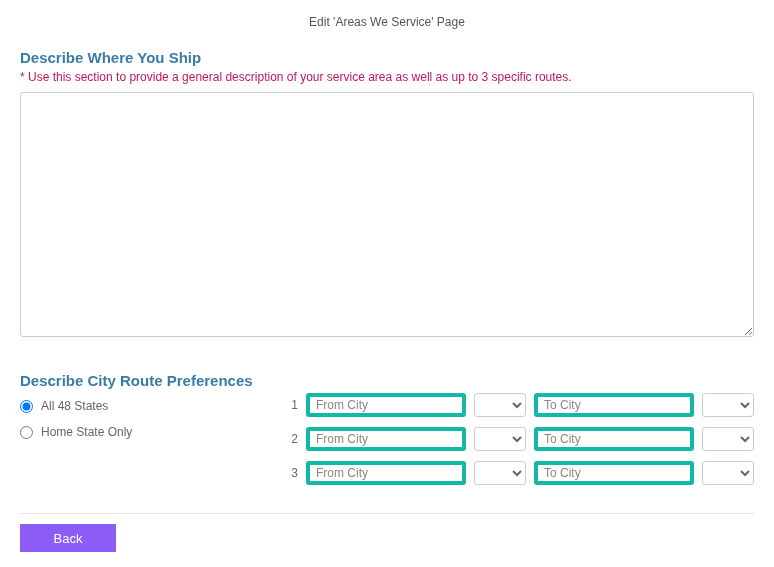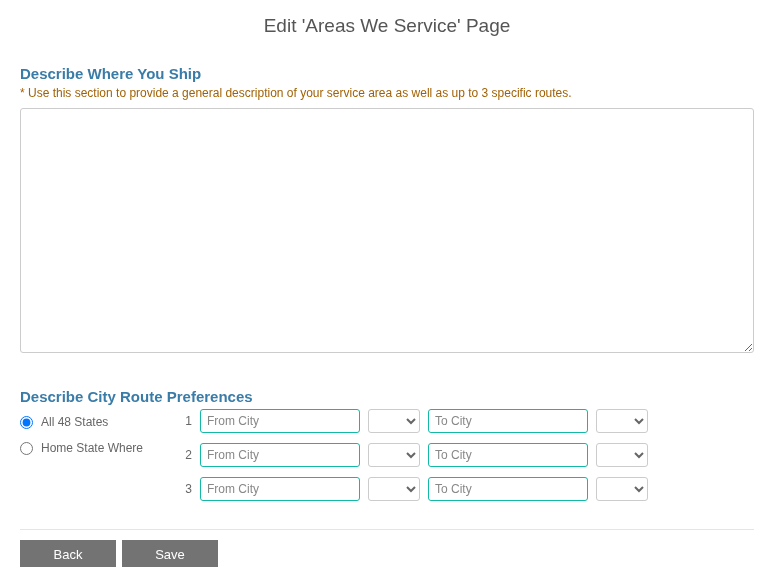--- a/index.html
+++ b/index.html
@@ -11,51 +11,52 @@
       font-family: "Segoe UI", Arial, sans-serif;
       font-size: 13px;
       color: #555;
       background: #fff;
       width: 774px;
       padding: 15px 20px 20px 20px;
     }
     .page-title {
       text-align: center;
       color: #555;
-      font-size: 19px;
+      font-size: 12px;
       font-weight: normal;
-      margin-bottom: 28px;
+      margin-bottom: 20px;
     }
     .section-title {
       color: #3a7ca8;
       font-size: 15px;
       font-weight: bold;
       margin-bottom: 4px;
     }
     .section-hint {
-      color: #a16207;
+      color: #be185d;
       font-size: 12px;
       margin-bottom: 8px;
     }
     .description-area {
       width: 100%;
       height: 245px;
       border: 1px solid #ccc;
       border-radius: 3px;
       resize: both;
       font-family: inherit;
       font-size: 13px;
       padding: 6px;
       margin-bottom: 32px;
     }
     .route-prefs {
       display: flex;
       gap: 30px;
       margin-bottom: 28px;
       align-items: flex-start;
+      justify-content: space-between;
     }
     .radio-group {
       display: flex;
       flex-direction: column;
       gap: 12px;
       padding-top: 6px;
       min-width: 130px;
     }
     .radio-item {
       display: flex;
@@ -79,21 +80,21 @@
     }
     .route-num {
       width: 12px;
       text-align: right;
       color: #666;
       font-size: 12px;
     }
     .city-input {
       width: 160px;
       height: 24px;
-      border: 1px solid #14b8a6;
+      border: 4px solid #14b8a6;
       border-radius: 3px;
       padding: 2px 6px;
       font-size: 12px;
       font-family: inherit;
       color: #666;
     }
     .city-input::placeholder {
       color: #888;
     }
     .small-select {
@@ -108,21 +109,21 @@
     .footer-divider {
       border: none;
       border-top: 1px solid #e5e5e5;
       margin-bottom: 10px;
     }
     .button-row {
       display: flex;
       gap: 6px;
     }
     .btn {
-      background: #737373;
+      background: #8b5cf6;
       color: #fff;
       border: none;
       width: 96px;
       height: 28px;
       font-size: 13px;
       cursor: pointer;
       font-family: inherit;
     }
   </style>
 </head>
@@ -140,21 +141,21 @@
 
 <div class="route-prefs">
 
   <div class="radio-group">
     <label class="radio-item">
       <input type="radio" name="coverage" checked="" style="">
       <span>All 48 States</span>
     </label>
     <label class="radio-item">
       <input type="radio" name="coverage" style="">
-      <span>Home State Where</span>
+      <span>Home State Only</span>
     </label>
   </div>
 
   <div class="routes-table">
     <div class="route-row">
       <span class="route-num">1</span>
       <input class="city-input" type="text" placeholder="From City" style="">
       <select class="small-select"><option></option></select>
       <input class="city-input" type="text" placeholder="To City" style="">
       <select class="small-select"><option></option></select>
@@ -174,17 +175,16 @@
       <select class="small-select"><option></option></select>
     </div>
   </div>
 
 </div>
 
 <hr class="footer-divider">
 
 <div class="button-row">
   <button class="btn">Back</button>
-  <button class="btn">Save</button>
 </div>
 
 
 
 
 </body></html>

